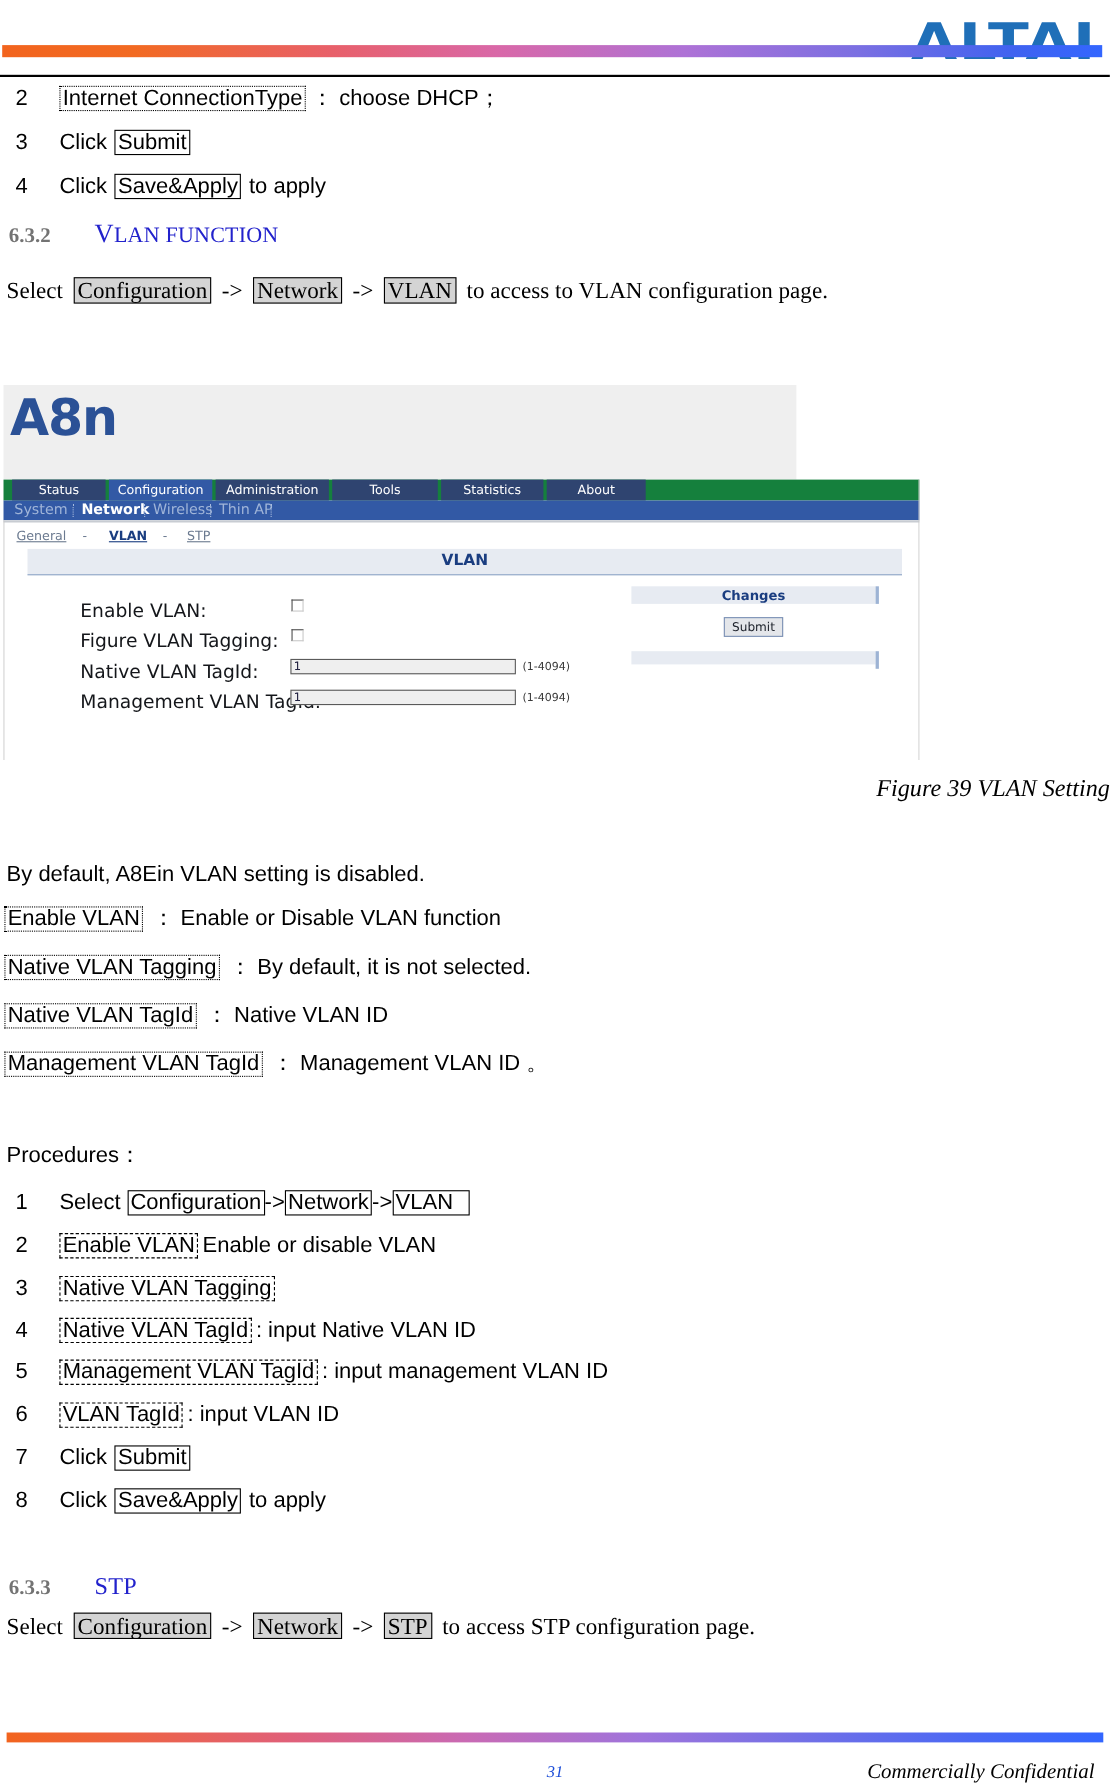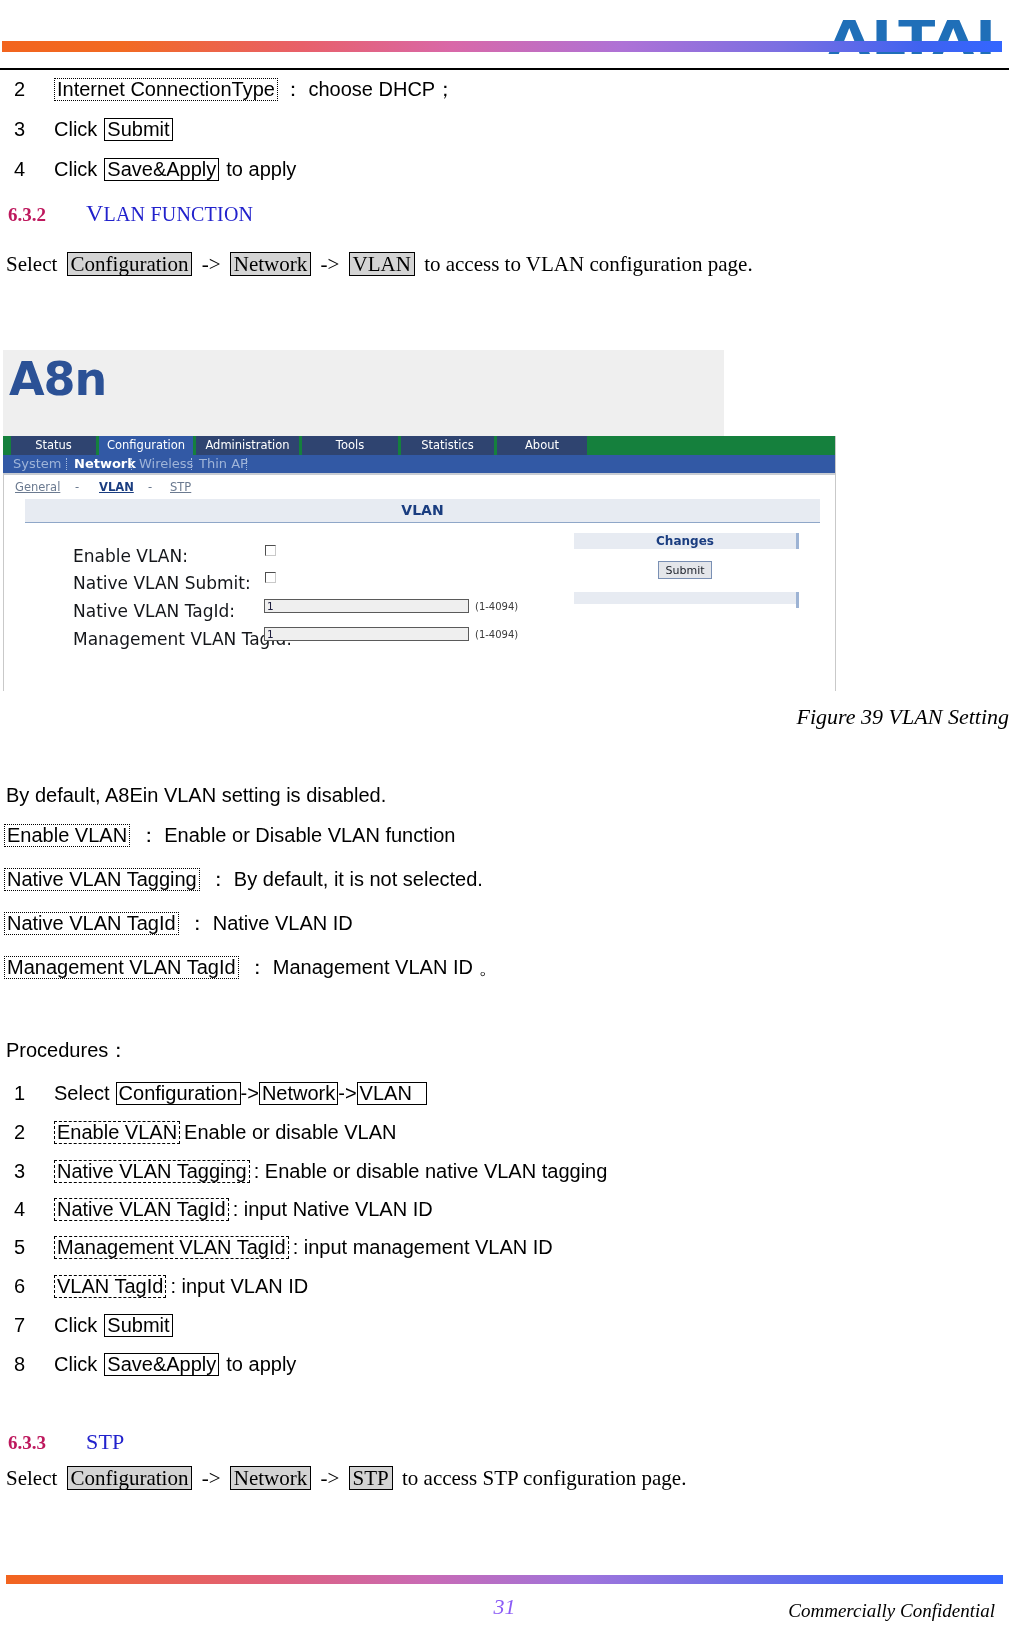--- a/index.html
+++ b/index.html
@@ -122,21 +122,21 @@
     background: #D4D4D4;
     padding: 0 3px;
     display: inline-block;
     line-height: 1.05;
   }
 
   .heading-num {
     font-family: "Liberation Serif", serif;
     font-weight: bold;
     font-size: 19px;
-    color: #be185d;
+    color: #737373;
   }
   .heading-text {
     font-family: "Liberation Serif", serif;
     font-size: 20px;
     color: #2222CC;
     letter-spacing: 0.2px;
   }
   .heading-text .cap {
     font-size: 24px;
   }
@@ -373,22 +373,22 @@
     background: linear-gradient(to right, #F2641E 0%, #EE6340 10%, #E0607A 26%, #C96AB4 42%, #9E74DC 58%, #7470E6 72%, #4A68F4 88%, #3366FF 100%);
   }
   .footer-page-num {
     position: absolute;
     left: 0;
     bottom: 8px;
     width: 1009px;
     text-align: center;
     font-family: "Liberation Serif", serif;
     font-style: italic;
-    font-size: 22px;
-    color: #8b5cf6;
+    font-size: 15px;
+    color: #1d4ed8;
   }
   .footer-conf {
     position: absolute;
     right: 14px;
     bottom: 6px;
     font-family: "Liberation Serif", serif;
     font-style: italic;
     font-size: 19px;
     color: #000000;
   }
@@ -470,21 +470,21 @@
       <div class="crumb-dash" style="left:72px; top:5px;">-</div>
       <div class="crumb active" style="left:96px; top:5px;">VLAN</div>
       <div class="crumb-dash" style="left:145px; top:5px;">-</div>
       <div class="crumb" style="left:167px; top:5px;">STP</div>
 
       <div class="panel-title">VLAN</div>
 
       <div class="field-label" style="left:70px; top:71px; width:168px;">Enable VLAN:</div>
       <div class="chk" style="left:262px; top:70px;"></div>
 
-      <div class="field-label" style="left:70px; top:98px; width:168px;">Native VLAN Submit:</div>
+      <div class="field-label" style="left:70px; top:98px; width:168px;">Figure VLAN Tagging:</div>
       <div class="chk" style="left:262px; top:97px;"></div>
 
       <div class="field-label" style="left:70px; top:126px; width:168px;">Native VLAN TagId:</div>
       <div class="tinput" style="left:261px; top:124px;">1</div>
       <div class="hint" style="left:472px; top:126px;">(1-4094)</div>
 
       <div class="field-label" style="left:70px; top:154px; width:168px;">Management VLAN TagId:</div>
       <div class="tinput" style="left:261px; top:152px;">1</div>
       <div class="hint" style="left:472px; top:154px;">(1-4094)</div>
 
@@ -535,21 +535,20 @@
 
   <div class="num-row sans-line" style="left:14px; top:1049px;">
     <span class="num">2</span>
     <span class="box-dashed">Enable VLAN</span>
     <span style="margin-left:4px;">Enable or disable VLAN</span>
   </div>
 
   <div class="num-row sans-line" style="left:14px; top:1088px;">
     <span class="num">3</span>
     <span class="box-dashed">Native VLAN Tagging</span>
-    <span style="margin-left:4px;">: Enable or disable native VLAN tagging</span>
   </div>
 
   <div class="num-row sans-line" style="left:14px; top:1126px;">
     <span class="num">4</span>
     <span class="box-dashed">Native VLAN TagId</span>
     <span style="margin-left:4px;">: input Native VLAN ID</span>
   </div>
 
   <div class="num-row sans-line" style="left:14px; top:1164px;">
     <span class="num">5</span>

